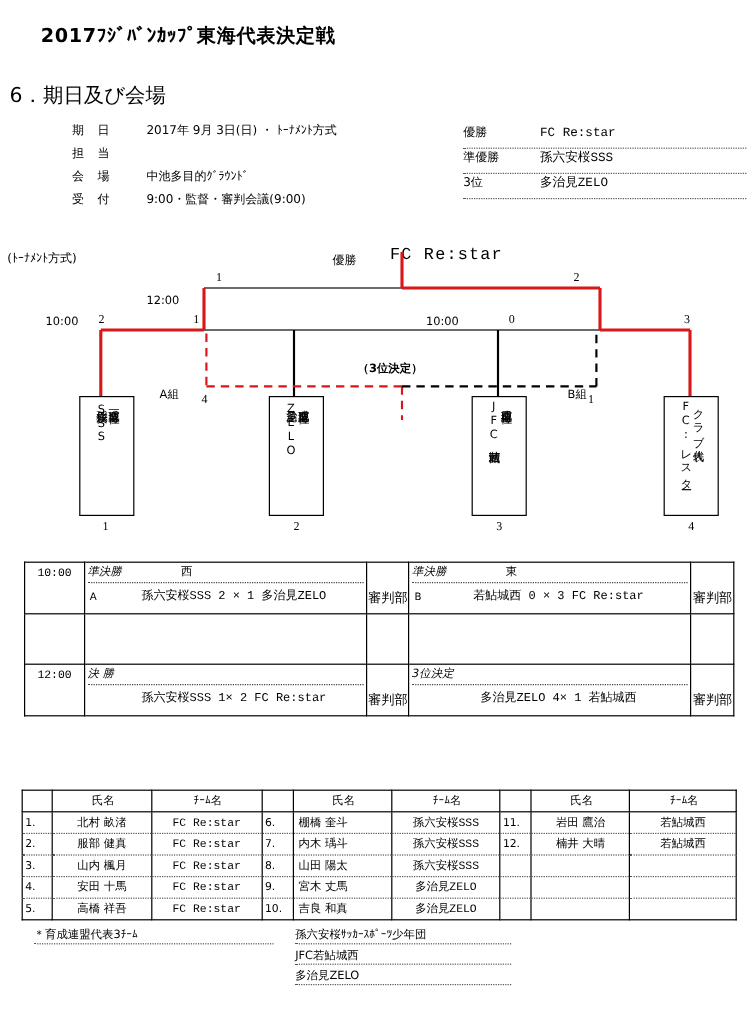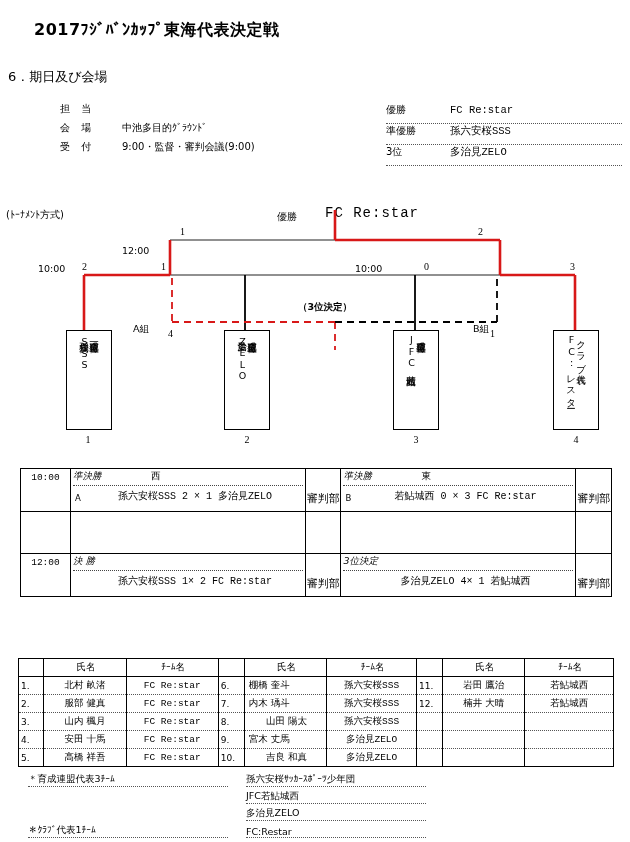--- a/index.html
+++ b/index.html
@@ -10,21 +10,21 @@
   }
   .pg{position:absolute;inset:0;}
 
   
   .title{
     position:absolute;left:34px;top:20px;
     font-size:16px;font-weight:bold;letter-spacing:0.5px;
     font-family:"DejaVu Sans","Liberation Sans",sans-serif;
   }
   .sec-head{
-    position:absolute;left:8px;top:68px;font-size:13px;
+    position:absolute;left:8px;top:68px;font-size:17px;
     font-family:"DejaVu Sans","Liberation Sans",sans-serif;
   }
   .info{position:absolute;left:60px;top:102px;font-size:10px;
     font-family:"DejaVu Sans","Liberation Sans",sans-serif;}
   .info .row{display:flex;height:19px;align-items:baseline;}
   .info .lab{width:62px;letter-spacing:4px;}
   .info .val{white-space:nowrap;}
 
   
   .summary{position:absolute;left:386px;top:103px;width:236px;font-size:10px;
@@ -104,20 +104,24 @@
 </style>
 </head>
 <body>
 
 <div class="pg">
 
   <div class="title">2017ﾌｼﾞﾊﾞﾝｶｯﾌﾟ東海代表決定戦</div>
   <div class="sec-head">6．期日及び会場</div>
 
   <div class="info">
+    <div class="row">
+        <div class="lab">期 日</div>
+        <div class="val">2017年 9月 3日(日) ・ ﾄｰﾅﾒﾝﾄ方式</div>
+      </div>
     <div class="row">
         <div class="lab">担 当</div>
       </div>
     <div class="row">
         <div class="lab">会 場</div>
         <div class="val">中池多目的ｸﾞﾗｳﾝﾄﾞ</div>
       </div>
     <div class="row">
         <div class="lab">受 付</div>
         <div class="val">9:00・監督・審判会議(9:00)</div>
@@ -291,21 +295,21 @@
         <td class="tmn">孫六安桜SSS</td>
         <td class="idx">12.</td>
         <td class="nm">楠井 大晴</td>
         <td class="tmn">若鮎城西</td>
       </tr>
       <tr>
         <td class="idx">3.</td>
         <td class="nm">山内 楓月</td>
         <td class="tmn">FC Re:star</td>
         <td class="idx">8.</td>
-        <td class="nm" style="text-align:center;padding-left:4px;">山田 陽太</td>
+        <td class="nm" style="text-align:left;padding-left:4px;">山田 陽太</td>
         <td class="tmn">孫六安桜SSS</td>
         <td class="idx"></td>
         <td class="nm"></td>
         <td class="tmn"></td>
       </tr>
       <tr>
         <td class="idx">4.</td>
         <td class="nm">安田 十馬</td>
         <td class="tmn">FC Re:star</td>
         <td class="idx">9.</td>
@@ -313,21 +317,21 @@
         <td class="tmn">多治見ZELO</td>
         <td class="idx"></td>
         <td class="nm"></td>
         <td class="tmn"></td>
       </tr>
       <tr>
         <td class="idx">5.</td>
         <td class="nm">高橋 祥吾</td>
         <td class="tmn">FC Re:star</td>
         <td class="idx">10.</td>
-        <td class="nm" style="text-align:center;padding-left:4px;">吉良 和真</td>
+        <td class="nm" style="text-align:left;padding-left:4px;">吉良 和真</td>
         <td class="tmn">多治見ZELO</td>
         <td class="idx"></td>
         <td class="nm"></td>
         <td class="tmn"></td>
       </tr>
     </tbody>
   </table>
 
   <div class="notes">
     <div class="nrow">
@@ -335,19 +339,15 @@
       <div class="nr">孫六安桜ｻｯｶｰｽﾎﾟｰﾂ少年団</div>
     </div>
     <div class="nrow">
       <div class="nl empty"></div>
       <div class="nr">JFC若鮎城西</div>
     </div>
     <div class="nrow">
       <div class="nl empty"></div>
       <div class="nr">多治見ZELO</div>
     </div>
-    <div class="nrow">
-      <div class="nl">＊ｸﾗﾌﾞ代表1ﾁｰﾑ</div>
-      <div class="nr">FC:Restar</div>
-    </div>
   </div>
 
 </div>
 
 </body></html>

